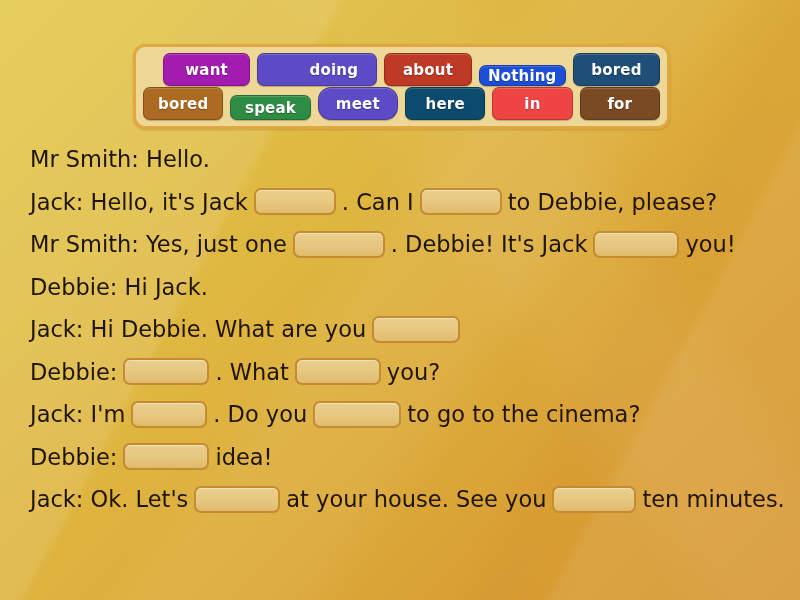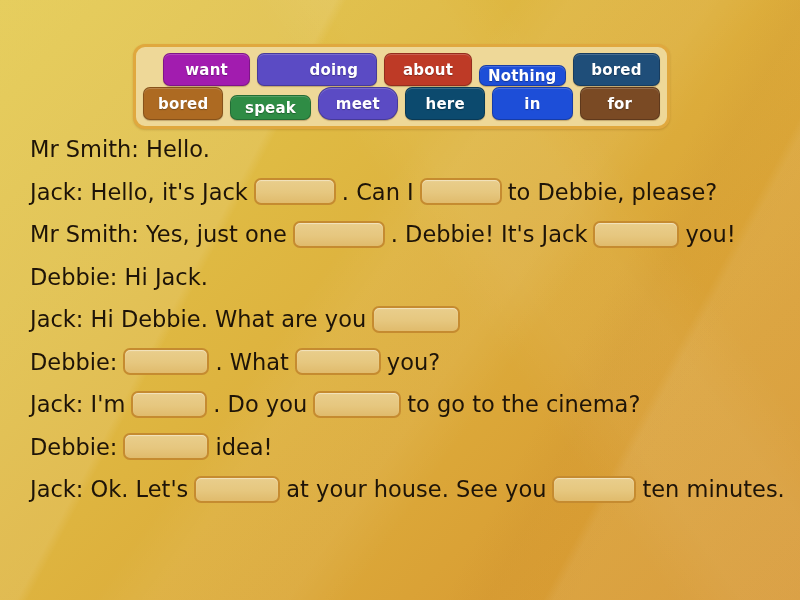--- a/index.html
+++ b/index.html
@@ -62,21 +62,21 @@
     border: 1px solid rgba(0,0,0,0.22);
     box-shadow: inset 0 1px 0 rgba(255,255,255,0.18), 0 1px 1px rgba(90,50,10,0.30);
     cursor: grab;
     user-select: none;
     white-space: nowrap;
   }
 
   
   .dialogue {
     position: absolute;
-    left: 30px; top: 128px;
+    left: 30px; top: 138px;
     width: 756px;
   }
   .line {
     display: flex;
     align-items: center;
     flex-wrap: nowrap;
     height: 42.5px;
     color: #1E1408;
     font-family: "DejaVu Sans", sans-serif;
     font-size: 22.5px;
@@ -108,21 +108,21 @@
       <div class="tile" style="background: rgb(91, 75, 196); padding-left: 33px;">doing</div>
       <div class="tile" style="background: rgb(190, 58, 38);">about</div>
       <div class="tile" style="background: #1d4ed8; margin-top: 12px;">Nothing</div>
       <div class="tile" style="background: rgb(31, 78, 121);">bored</div>
     </div>
   <div class="bank-row" id="bank-row-1">
       <div class="tile" style="background: rgb(173, 106, 34);">bored</div>
       <div class="tile" style="background: rgb(47, 140, 69); margin-top: 8px;">speak</div>
       <div class="tile" style="background: rgb(91, 75, 196); border-radius: 13px;">meet</div>
       <div class="tile" style="background: #0c4a6e;">here</div>
-      <div class="tile" style="background: #1d4ed8;">in</div>
+      <div class="tile" style="background: #ef4444;">in</div>
       <div class="tile" style="background: rgb(122, 74, 36); text-align: right;">for</div>
     </div>
 </div>
 
 <div class="dialogue" id="dialogue">
     <div class="line"><span class="txt">Mr Smith: Hello.</span></div>
     <div class="line"><span class="txt">Jack: Hello, it's Jack</span><span class="blank" style="width: 82px;"></span><span class="txt">. Can I</span><span class="blank" style="width: 82px;"></span><span class="txt">to Debbie, please?</span></div>
     <div class="line"><span class="txt">Mr Smith: Yes, just one</span><span class="blank" style="width: 92px;"></span><span class="txt">. Debbie! It's Jack</span><span class="blank" style="width: 86px;"></span><span class="txt">you!</span></div>
     <div class="line"><span class="txt">Debbie: Hi Jack.</span></div>
     <div class="line"><span class="txt">Jack: Hi Debbie. What are you</span><span class="blank" style="width: 88px;"></span></div>

